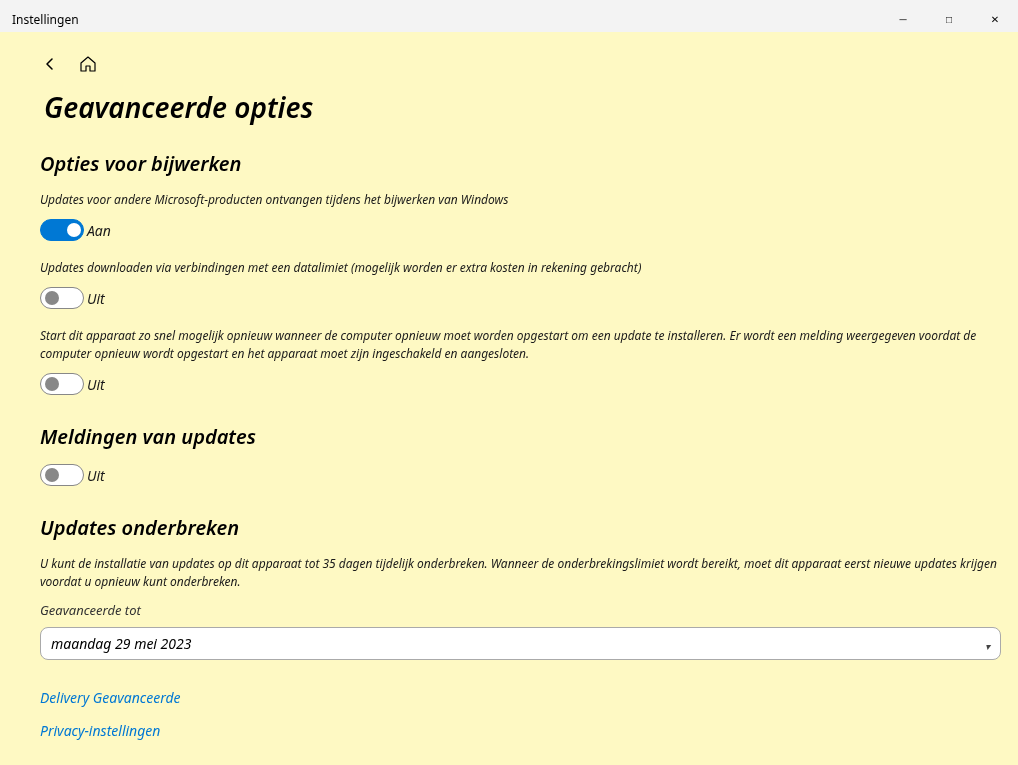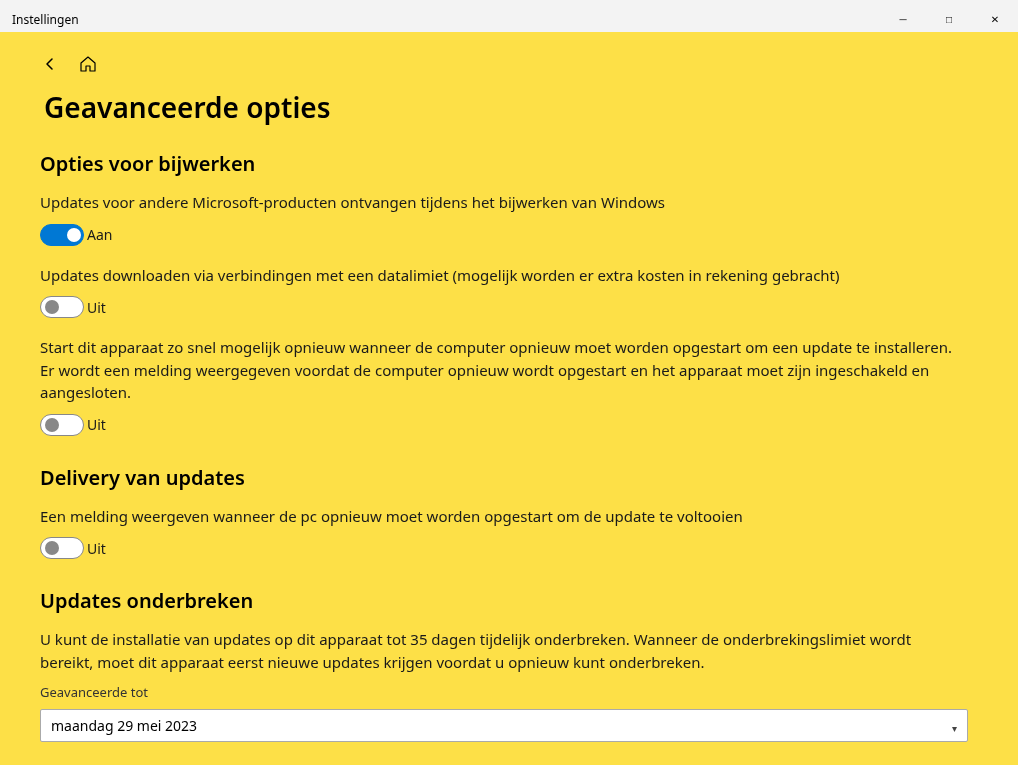--- a/index.html
+++ b/index.html
@@ -54,23 +54,24 @@
       display: flex;
       align-items: center;
       justify-content: center;
       font-size: 10px;
       color: #000;
     }
 
     
     .content-area {
       flex: 1;
-      background: #fde047;
+      background: #fef9c3;
       overflow-y: auto;
-      padding: 20px 50px 40px 40px;
+      padding: 20px 17px 40px 40px;
+      font-style: italic;
     }
 
     
     .nav-header {
       display: flex;
       align-items: center;
       gap: 16px;
       margin-bottom: 12px;
     }
 
@@ -106,21 +107,21 @@
     }
 
     .section-title {
       font-size: 20px;
       font-weight: 600;
       color: #000;
       margin-bottom: 14px;
     }
 
     .description-text {
-      font-size: 15px;
+      font-size: 12px;
       color: #1a1a1a;
       line-height: 1.5;
       margin-bottom: 10px;
     }
 
     
     .toggle-row {
       display: flex;
       align-items: center;
       gap: 3px;
@@ -181,21 +182,21 @@
     .section {
       margin-bottom: 28px;
     }
 
     
     .dropdown-select {
       display: flex;
       align-items: flex-end;
       justify-content: space-between;
       border: 1px solid #aaa;
-      border-radius: 2px;
+      border-radius: 8px;
       padding: 6px 10px;
       min-width: 190px;
       background: #fff;
       cursor: pointer;
       font-size: 14px;
       color: #000;
     }
 
     .dropdown-arrow {
       font-size: 10px;
@@ -284,22 +285,21 @@
       <div class="toggle">
         <div class="toggle-track off">
           <div class="toggle-thumb"></div>
         </div>
       </div>
       <span class="toggle-label">Uit</span>
     </div>
   </div>
 
   <div class="section">
-    <h2 class="section-title">Delivery van updates</h2>
-    <p class="description-text">Een melding weergeven wanneer de pc opnieuw moet worden opgestart om de update te voltooien</p>
+    <h2 class="section-title">Meldingen van updates</h2>
     <div class="toggle-row">
       <div class="toggle">
         <div class="toggle-track off">
           <div class="toggle-thumb"></div>
         </div>
       </div>
       <span class="toggle-label">Uit</span>
     </div>
   </div>
 

